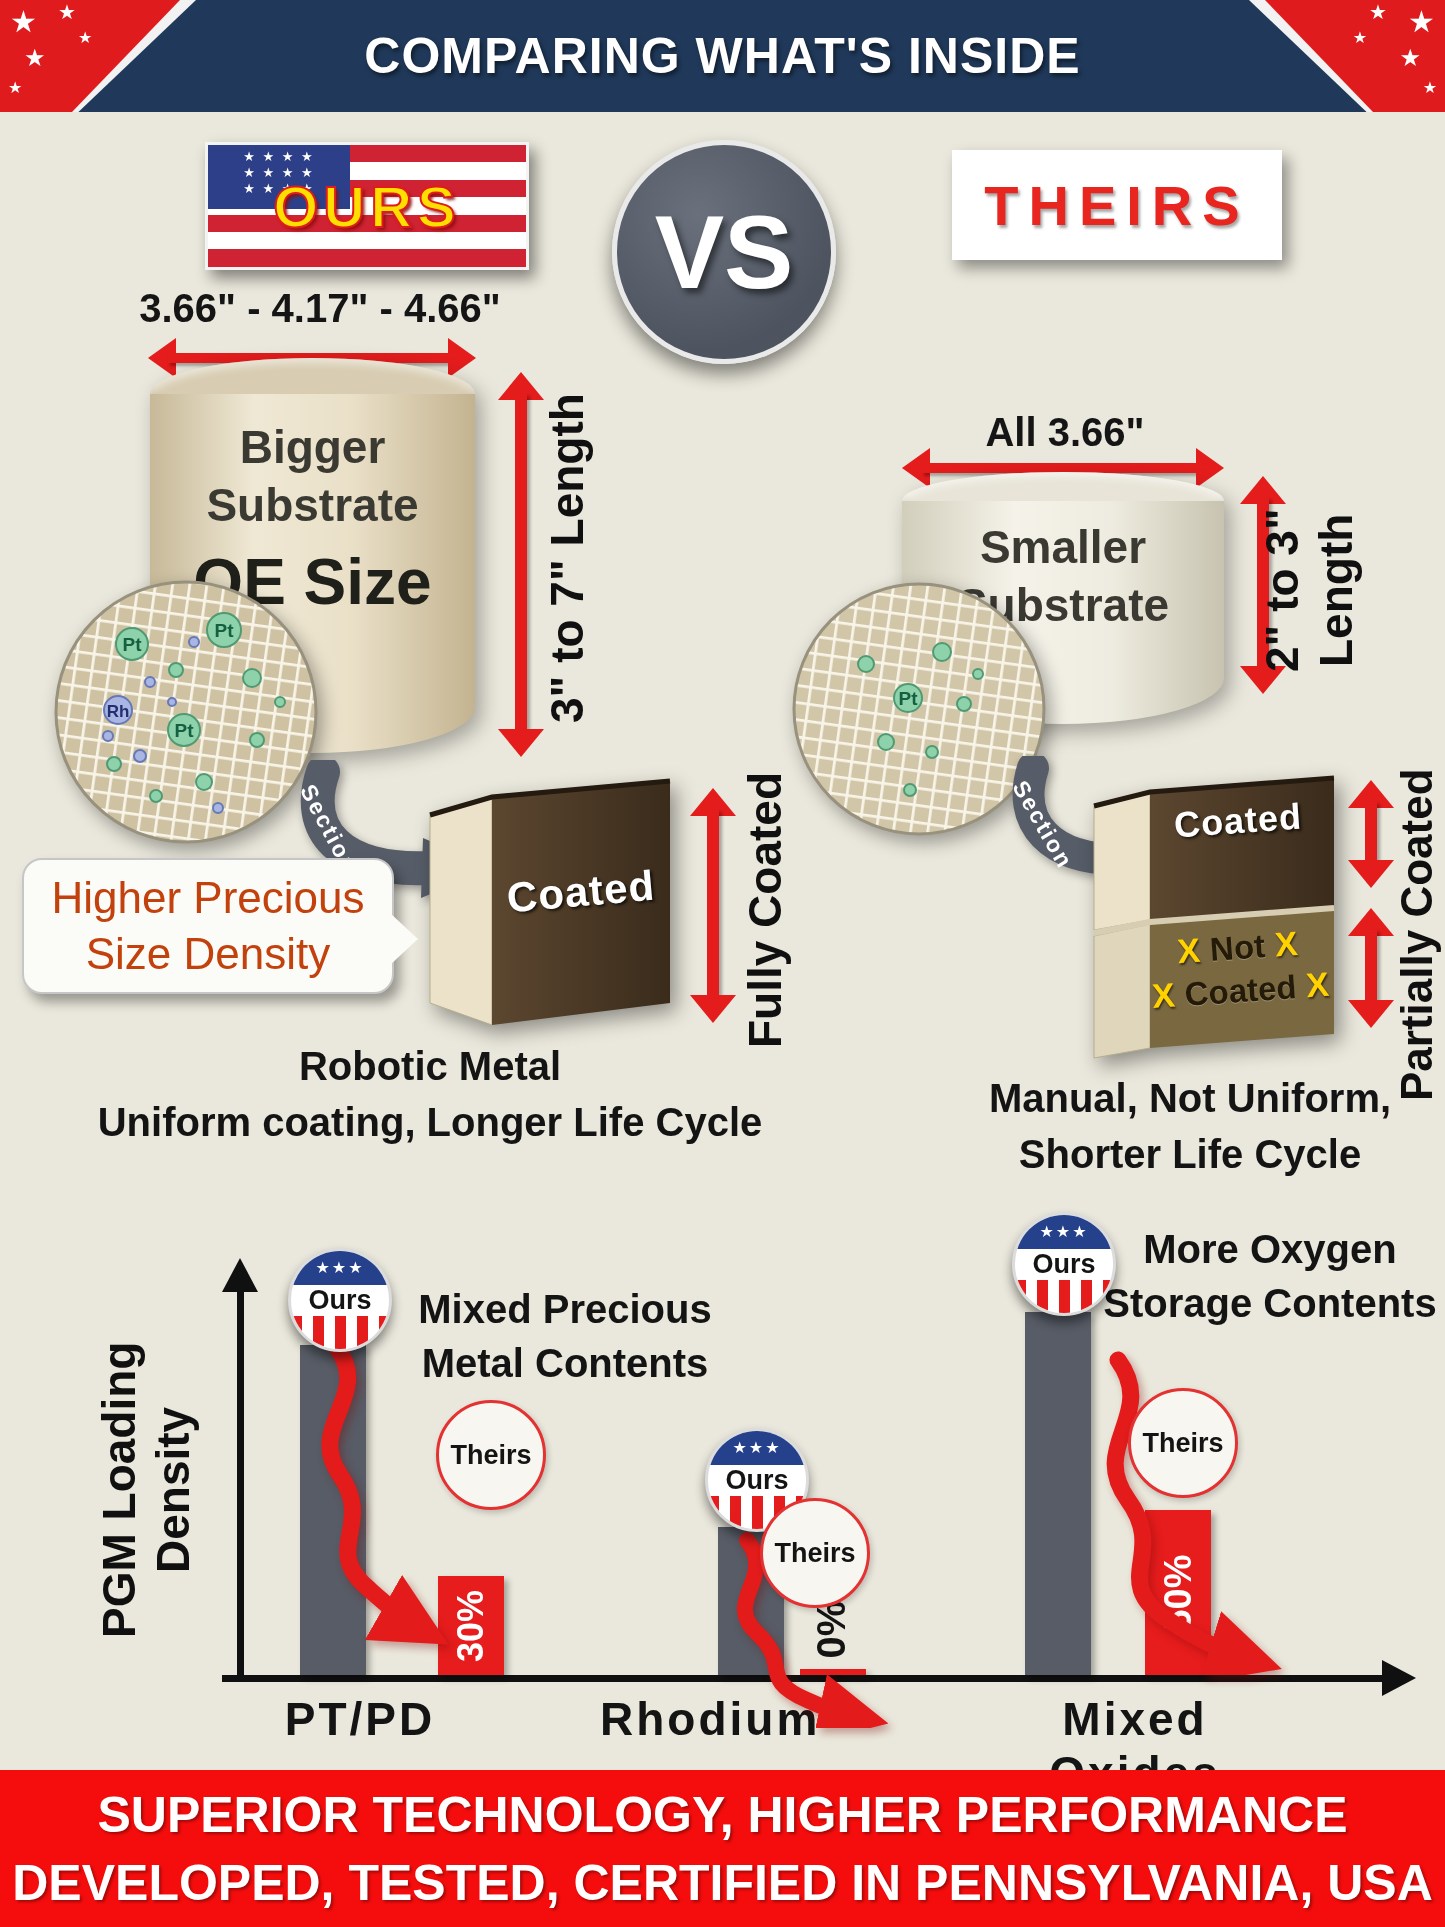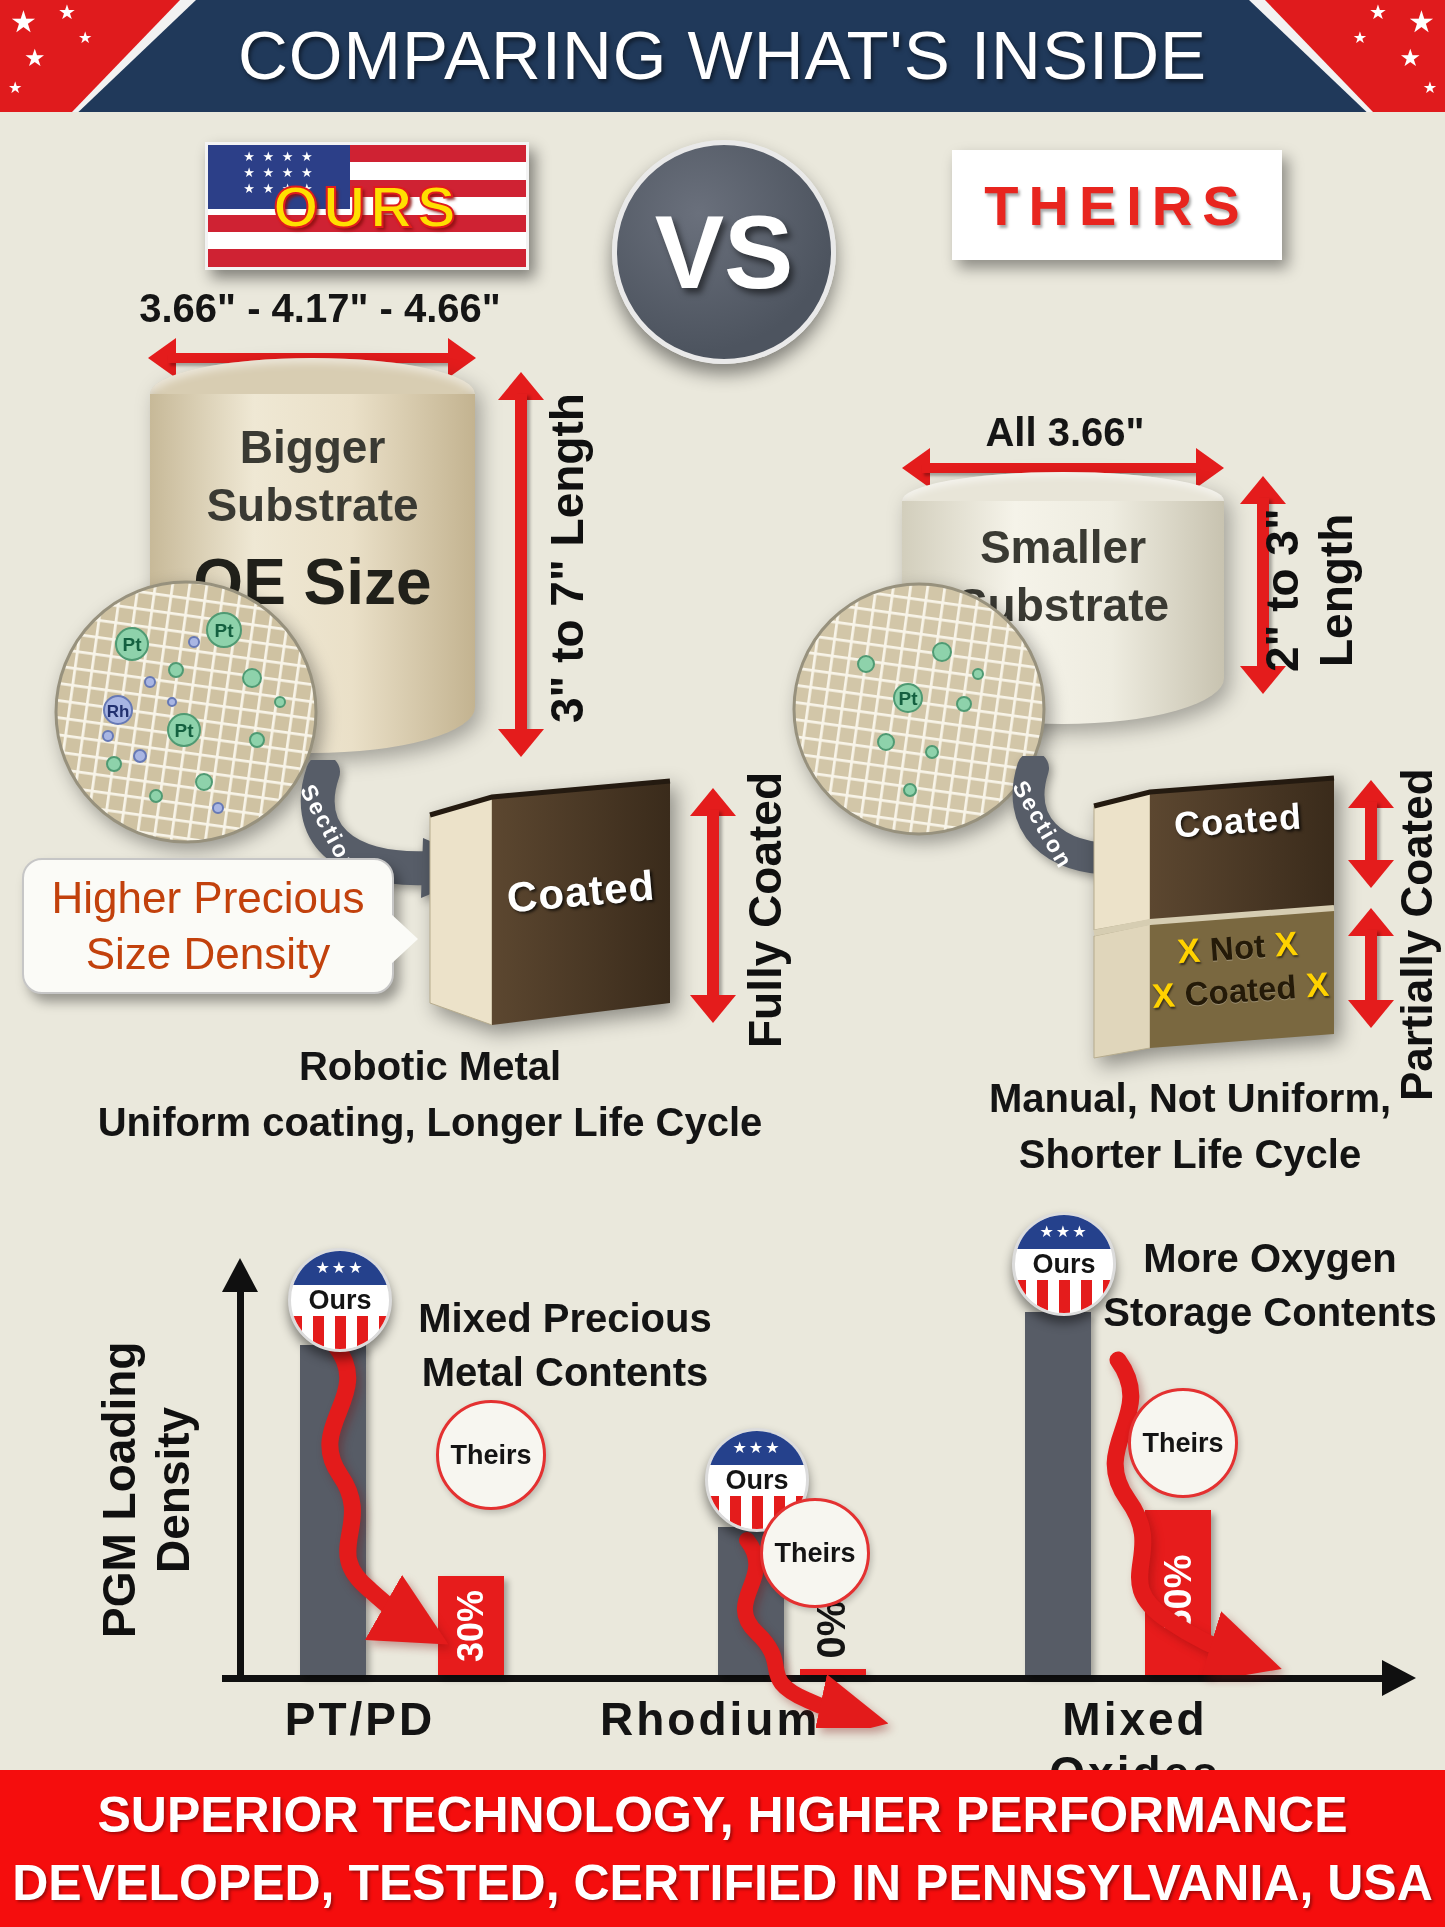--- a/index.html
+++ b/index.html
@@ -3,21 +3,21 @@
 <meta charset="utf-8">
 <style>
   html,body{margin:0;padding:0;background:#c9c7bd;}
   #page{position:relative;width:1445px;height:1927px;background:#eae8dc;overflow:hidden;
         font-family:"Liberation Sans","DejaVu Sans",sans-serif;color:#141414;}
   .abs{position:absolute;}
 
   
   .header{position:absolute;left:0;top:0;width:1445px;height:112px;background:#20395a;}
   .header-title{position:absolute;left:0;top:0;width:1445px;height:112px;line-height:112px;text-align:center;
-    color:#fff;font-weight:normal;font-size:69px;letter-spacing:1px;text-shadow:2px 3px 4px rgba(0,0,0,.5);}
+    color:#fff;font-weight:bold;font-size:50px;letter-spacing:1px;text-shadow:2px 3px 4px rgba(0,0,0,.5);}
   .corner{position:absolute;top:0;height:112px;}
   .cl-white{left:0;width:196px;background:#f2f2f2;clip-path:polygon(0 0,100% 0,40% 100%,0 100%);}
   .cl-red{left:0;width:180px;background:#e01b1d;clip-path:polygon(0 0,100% 0,40% 100%,0 100%);}
   .cr-white{right:0;width:196px;background:#f2f2f2;clip-path:polygon(0 0,100% 0,100% 100%,60% 100%);}
   .cr-red{right:0;width:180px;background:#e01b1d;clip-path:polygon(0 0,100% 0,100% 100%,60% 100%);}
   .star{position:absolute;color:#fff;}
 
   
   .ours-flag{position:absolute;left:205px;top:142px;width:318px;height:122px;border:3px solid #f3f3f3;
     background:repeating-linear-gradient(180deg,#cf2233 0 17.4px,#ffffff 17.4px 34.8px);
@@ -90,21 +90,21 @@
   .pct span{white-space:nowrap;transform:rotate(-90deg);font-weight:bold;}
   .ours-badge{position:absolute;width:98px;height:98px;border-radius:50%;overflow:hidden;border:3px solid #dcdcdc;
     background:#fff;box-shadow:0 7px 11px rgba(0,0,0,.45);z-index:6;}
   .ob-top{height:35%;background:#25418c;color:#fff;font-size:16px;text-align:center;line-height:34px;letter-spacing:2px;}
   .ob-mid{height:31%;display:flex;align-items:center;justify-content:center;font-weight:bold;font-size:27px;color:#141414;}
   .ob-bottom{height:34%;background:repeating-linear-gradient(90deg,#e41c1c 0 11px,#ffffff 11px 22px);}
   .theirs-circle{position:absolute;width:104px;height:104px;border-radius:50%;background:#f7f6f0;border:3px solid #e43131;
     display:flex;align-items:center;justify-content:center;font-weight:bold;font-size:27px;color:#141414;z-index:7;
     box-shadow:2px 3px 6px rgba(0,0,0,.2);}
   .trend{position:absolute;filter:drop-shadow(4px 5px 4px rgba(120,10,10,.35));z-index:5;}
-  .annot{position:absolute;text-align:center;font-weight:bold;font-size:40px;line-height:54px;color:#141414;margin-top:9px;}
+  .annot{position:absolute;text-align:center;font-weight:bold;font-size:40px;line-height:54px;color:#141414;}
   .cat{position:absolute;top:1692px;text-align:center;font-size:46px;font-weight:600;letter-spacing:3px;color:#141414;}
 
   
   .footer{position:absolute;left:0;top:1770px;width:1445px;height:157px;background:#f50d0d;
     display:flex;flex-direction:column;align-items:center;justify-content:center;gap:6px;}
   .footer div{color:#fff;font-weight:bold;font-size:50px;line-height:62px;text-shadow:2px 2px 3px rgba(0,0,0,.35);}
 </style>
 </head>
 <body>
 

